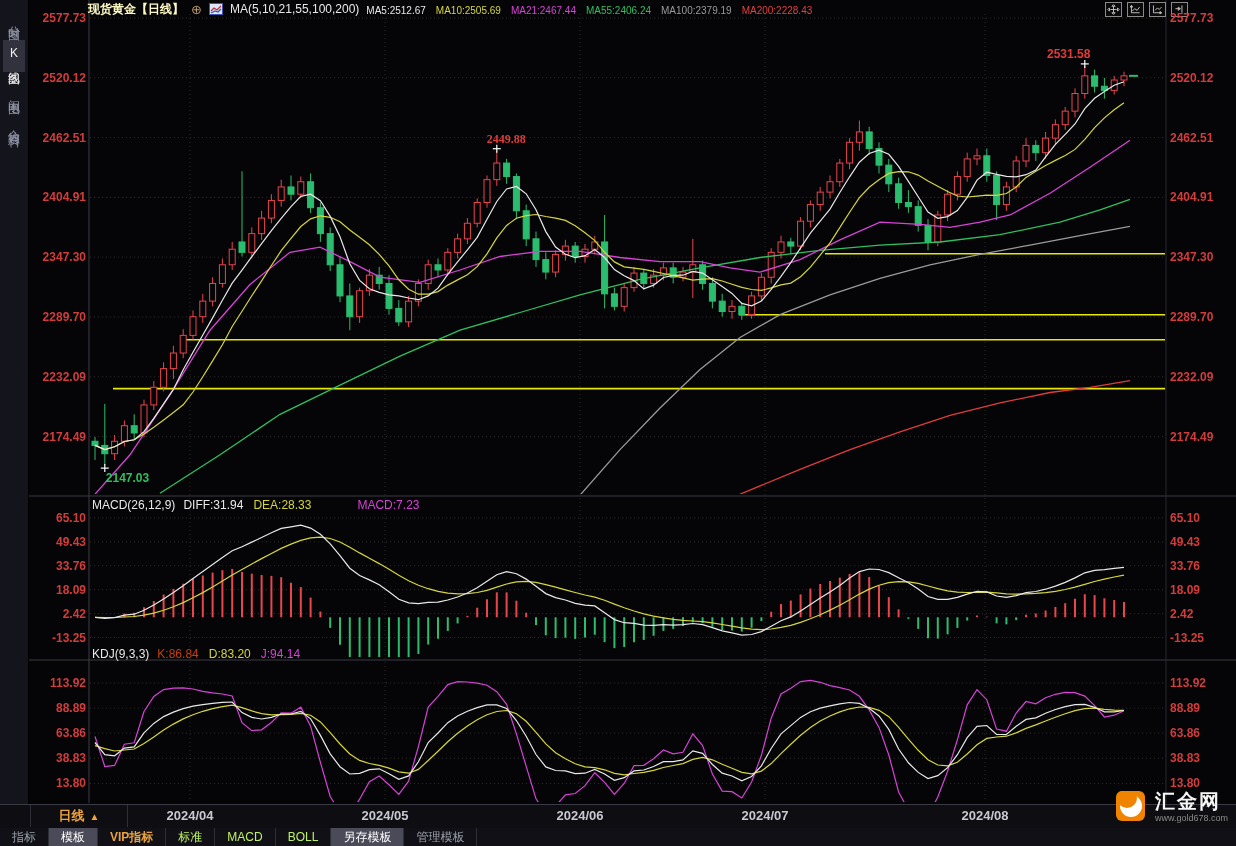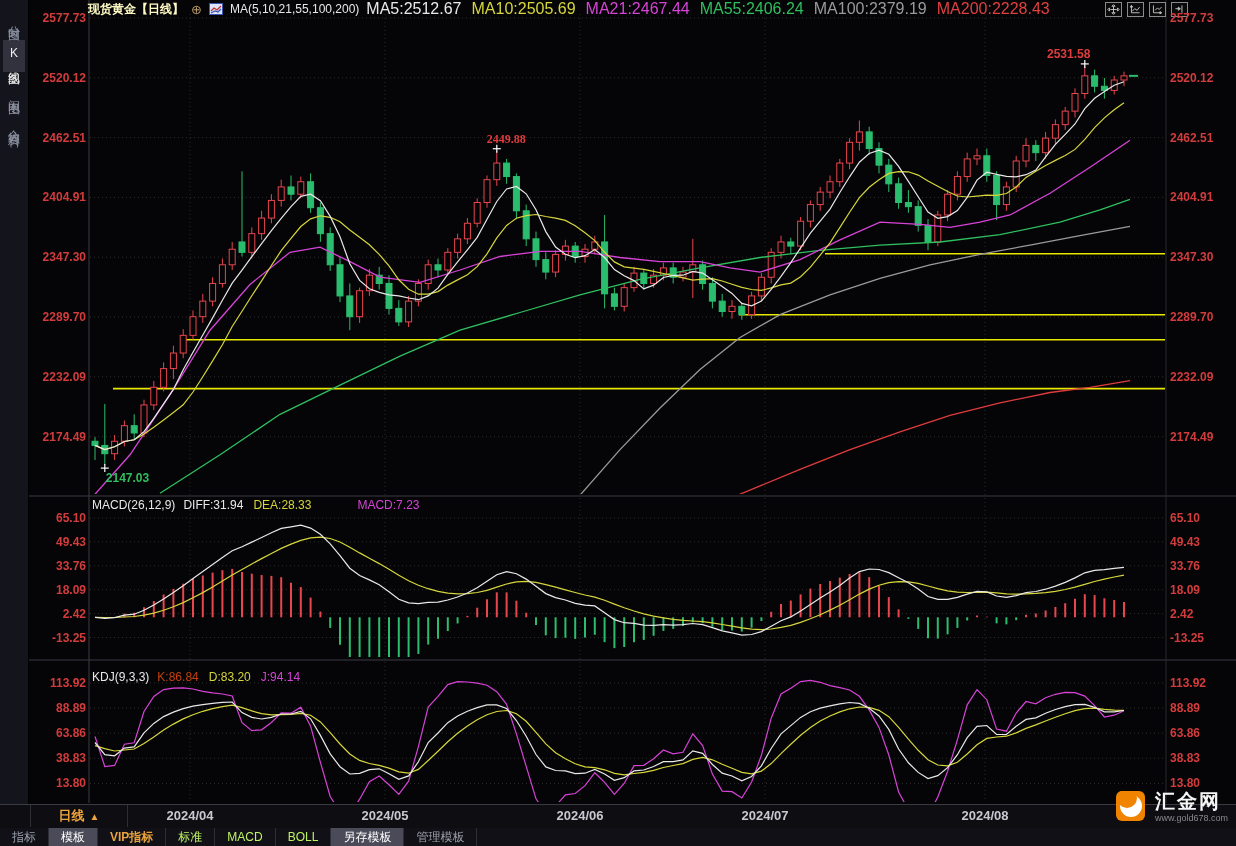--- a/index.html
+++ b/index.html
@@ -10,21 +10,21 @@
   
   #sidebar{position:absolute;left:0;top:0;width:28px;height:828px;background:#14141c;border-right:1px solid #000;}
   .side-item{writing-mode:vertical-lr;text-orientation:upright;margin:10px auto 12px auto;display:block;
              text-align:center;font-size:12px;letter-spacing:2px;color:#8a90a0;padding:6px 2px;width:18px;cursor:pointer;}
   .side-item.active{background:#32323e;color:#f0f0f0;}
   
   #main-header{position:absolute;left:88px;top:1px;height:16px;display:flex;align-items:center;gap:7px;white-space:nowrap;}
   #main-title{color:#fef9c3;font-size:12px;font-weight:bold;}
   .hdr-icon{display:inline-flex;align-items:center;}
   #ma-group{color:#e8e8e8;font-size:12px;}
-  .ma-val{font-size:16px;}
+  .ma-val{font-size:10px;}
   
   #toolbar{position:absolute;right:48px;top:2px;display:flex;gap:5px;}
   .tb-icon{width:15px;height:13px;border:1px solid #8a8a8a;background:#0a0a0a;display:flex;align-items:center;justify-content:center;cursor:pointer;}
   
   .axis-label{position:absolute;font-size:12px;font-weight:bold;color:#d23c3c;line-height:14px;}
   .axis-left{left:26px;width:60px;text-align:right;}
   .axis-right{left:1170px;width:62px;text-align:left;}
   
   .panel-header{position:absolute;display:flex;gap:8px;font-size:12px;white-space:nowrap;}
   .panel-param{color:#e8e8e8;}
@@ -489,21 +489,21 @@
         <svg width="13" height="13" viewBox="0 0 16 14">
           <path d="M11 2v9M3 6h6M9 6l-2.5-2v4z" fill="none" stroke="#cccccc" stroke-width="1.1"></path>
         </svg>
       </div>
     </div>
 
 <div class="panel-header" id="macd-header" style="left:92px;top:498px;">
   <span class="panel-param">MACD(26,12,9)</span>
   <span id="macd-values"><span style="color: rgb(232, 232, 232); margin-right: 10px;">DIFF:31.94</span><span style="color: rgb(214, 214, 60); margin-right: 10px; margin-top: 20px;">DEA:28.33</span><span style="color: rgb(215, 67, 215); margin-right: 10px; padding-left: 36px;">MACD:7.23</span></span>
 </div>
-<div class="panel-header" id="kdj-header" style="left:92px;top:670px;">
+<div class="panel-header" id="kdj-header" style="left:92px;top:647px;">
   <span class="panel-param">KDJ(9,3,3)</span>
   <span id="kdj-values"><span style="color: #c2410c; margin-right: 10px;">K:86.84</span><span style="color: rgb(214, 214, 60); margin-right: 10px;">D:83.20</span><span style="color: rgb(215, 67, 215); margin-right: 10px;">J:94.14</span></span>
 </div>
 
 <div id="axis-labels">
       <div class="axis-label axis-left" style="top: 11px;">2577.73</div>
       <div class="axis-label axis-right" style="top: 11px;">2577.73</div>
       <div class="axis-label axis-left" style="top: 70.8px;">2520.12</div>
       <div class="axis-label axis-right" style="top: 70.8px;">2520.12</div>
       <div class="axis-label axis-left" style="top: 130.6px;">2462.51</div>

